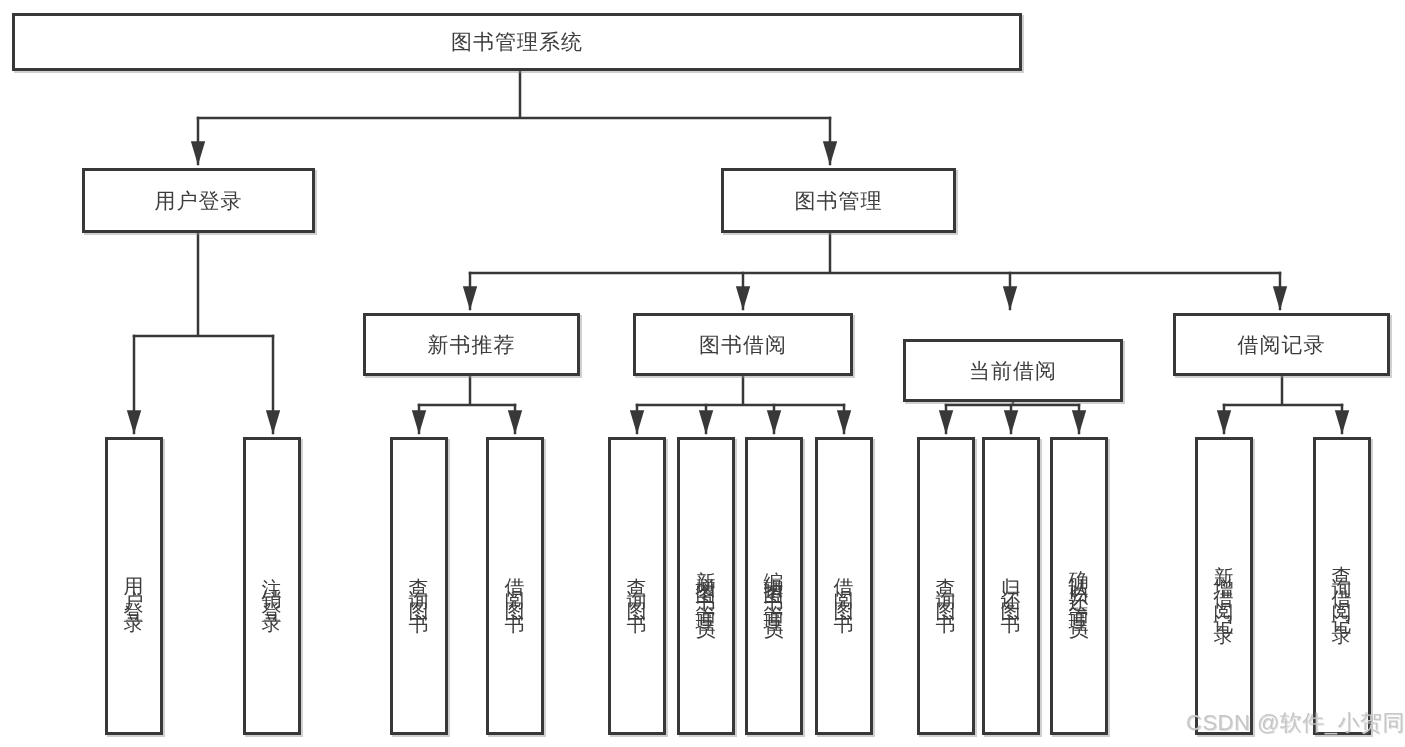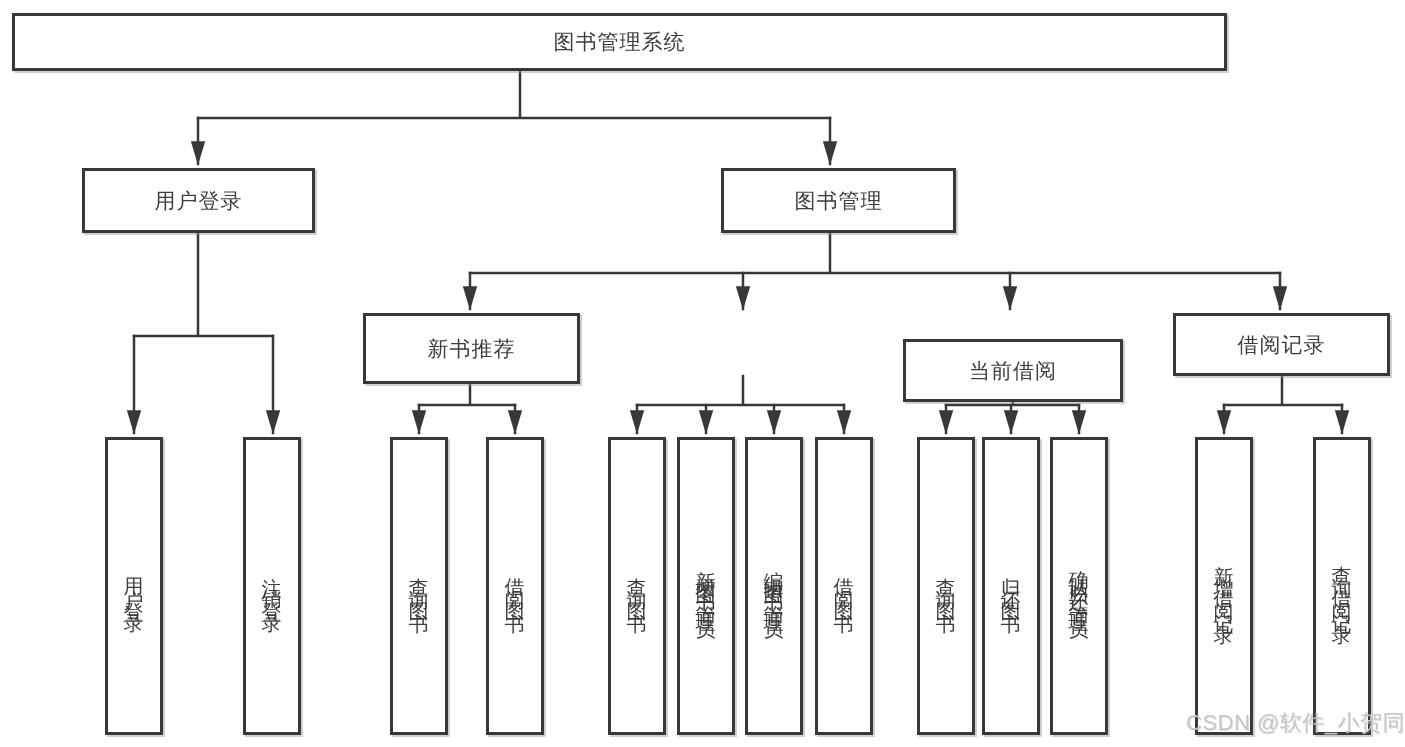--- a/index.html
+++ b/index.html
@@ -40,24 +40,24 @@
     text-orientation: mixed;
     letter-spacing: 12px;
     font-size: 20px;
     line-height: 1;
   }
   .vtext.long {
     letter-spacing: 7px;
     font-size: 20px;
   }
   
-  .n-root            { left: 12px;   top: 13px;  width: 1215px; height: 58px; }
+  .n-root            { left: 12px;   top: 13px;  width: 1010px; height: 58px; }
   .n-user-login      { left: 82px;   top: 168px; width: 233px;  height: 65px; }
   .n-book-mgmt       { left: 721px;  top: 168px; width: 235px;  height: 65px; }
-  .n-new-book-rec    { left: 363px;  top: 313px; width: 217px;  height: 71px; }
+  .n-new-book-rec    { left: 363px;  top: 313px; width: 217px;  height: 63px; }
   .n-book-borrow     { left: 633px;  top: 313px; width: 220px;  height: 63px; }
   .n-current-borrow  { left: 903px;  top: 313px; width: 220px;  height: 63px; margin-top: 26px; }
   .n-borrow-records  { left: 1173px; top: 313px; width: 217px;  height: 63px; }
   .l-user-login  { left: 105px; }
   .l-logout      { left: 243px; }
   .l-nbr-query   { left: 390px; }
   .l-nbr-borrow  { left: 486px; }
   .l-bb-query    { left: 608px; }
   .l-bb-add      { left: 677px; }
   .l-bb-edit     { left: 745px; }
@@ -134,20 +134,23 @@
   <div class="box n-user-login">
     <span>用户登录</span>
   </div>
   <div class="box n-book-mgmt">
     <span>图书管理</span>
   </div>
 
   <div class="box n-new-book-rec">
     <span>新书推荐</span>
   </div>
+  <div class="box n-book-borrow">
+    <span>图书借阅</span>
+  </div>
   <div class="box n-current-borrow">
     <span>当前借阅</span>
   </div>
   <div class="box n-borrow-records">
     <span>借阅记录</span>
   </div>
 
   <div class="box leaf l-user-login">
     <span class="vtext">用户登录</span>
   </div>

